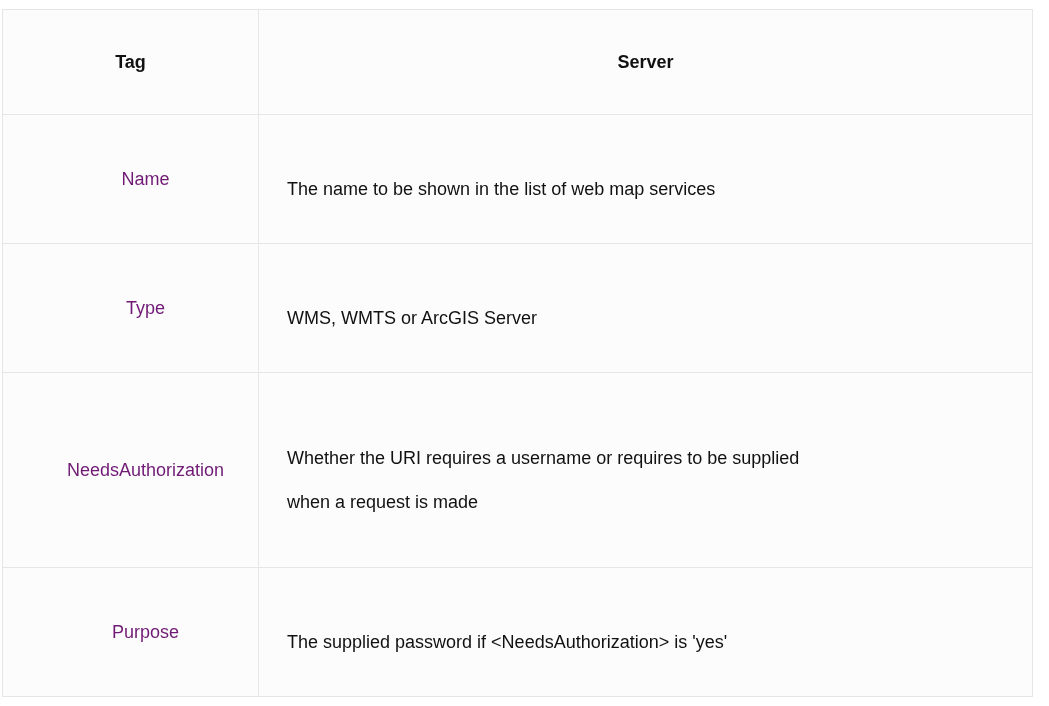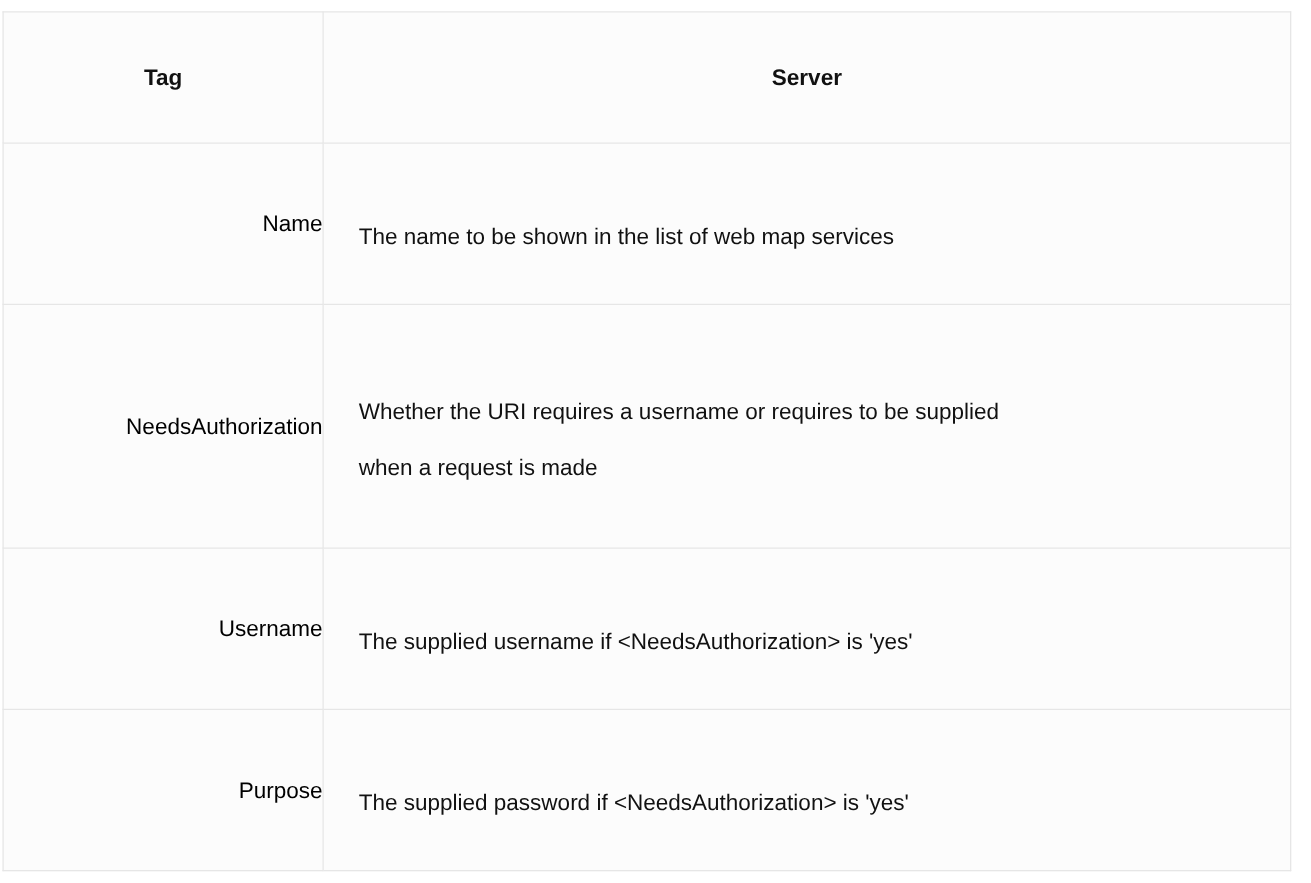--- a/index.html
+++ b/index.html
@@ -43,23 +43,23 @@
   table.spec-table thead th {
     text-align: center;
     font-weight: bold;
     font-size: 18px;
     padding: 10px 12px;
     height: 84px;
     color: #111111;
   }
   table.spec-table tbody td.tag-cell {
     padding: 10px 0 10px 30px;
-    text-align: right;
+    text-align: center;
     font-weight: normal;
-    color: #000000;
+    color: #701a75;
   }
   table.spec-table tbody td.purpose-cell {
     padding: 10px 18px 10px 28px;
     text-align: left;
     color: #111111;
   }
   table.spec-table tbody tr { height: 78px; }
   table.spec-table tbody tr.tall { height: 118px; }
   .purpose-line { display: block; margin-top: 21px; }
   .purpose-line + .purpose-line { margin-top: 18px; }
@@ -79,31 +79,31 @@
         <th>Server</th>
       </tr>
     </thead>
     <tbody>
       <tr>
         <td class="tag-cell">Name</td>
         <td class="purpose-cell">
           <span class="purpose-line">The name to be shown in the list of web map services</span>
         </td>
       </tr>
+      <tr>
+        <td class="tag-cell">Type</td>
+        <td class="purpose-cell">
+          <span class="purpose-line">WMS, WMTS or ArcGIS Server</span>
+        </td>
+      </tr>
       <tr class="tall">
         <td class="tag-cell">NeedsAuthorization</td>
         <td class="purpose-cell">
           <span class="purpose-line">Whether the URI requires a username or requires to be supplied</span>
           <span class="purpose-line">when a request is made</span>
-        </td>
-      </tr>
-      <tr>
-        <td class="tag-cell">Username</td>
-        <td class="purpose-cell">
-          <span class="purpose-line">The supplied username if &lt;NeedsAuthorization&gt; is 'yes'</span>
         </td>
       </tr>
       <tr>
         <td class="tag-cell">Purpose</td>
         <td class="purpose-cell">
           <span class="purpose-line">The supplied password if &lt;NeedsAuthorization&gt; is 'yes'</span>
         </td>
       </tr>
     </tbody>
   </table>

